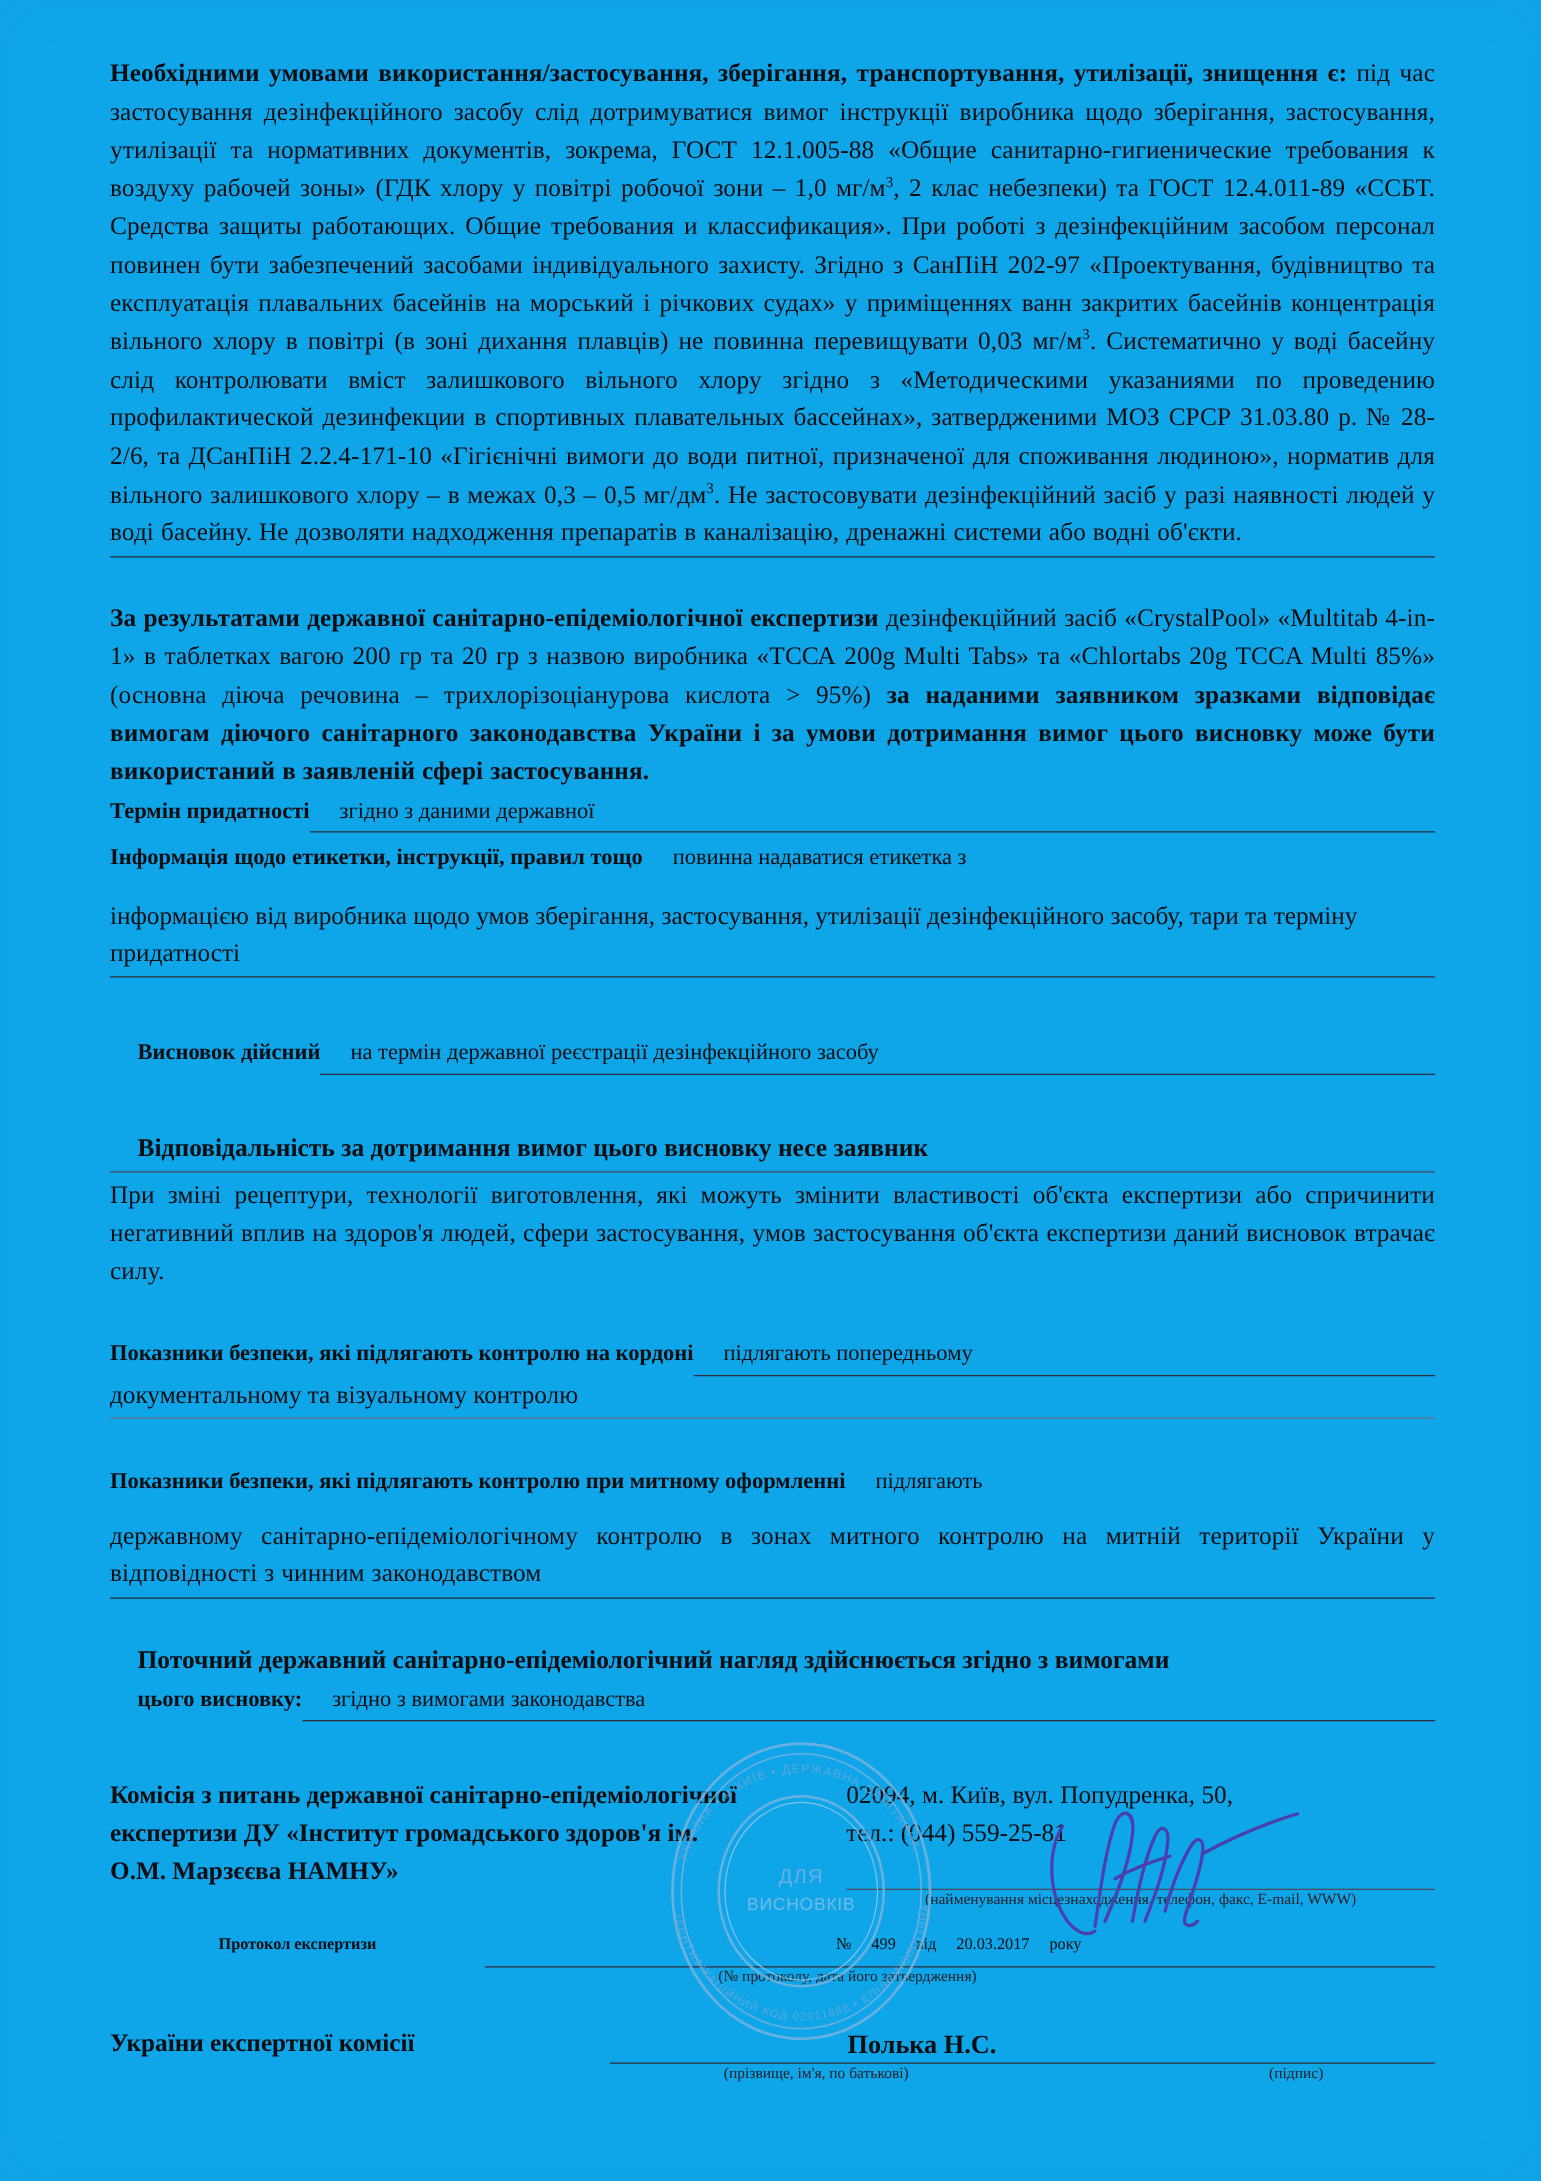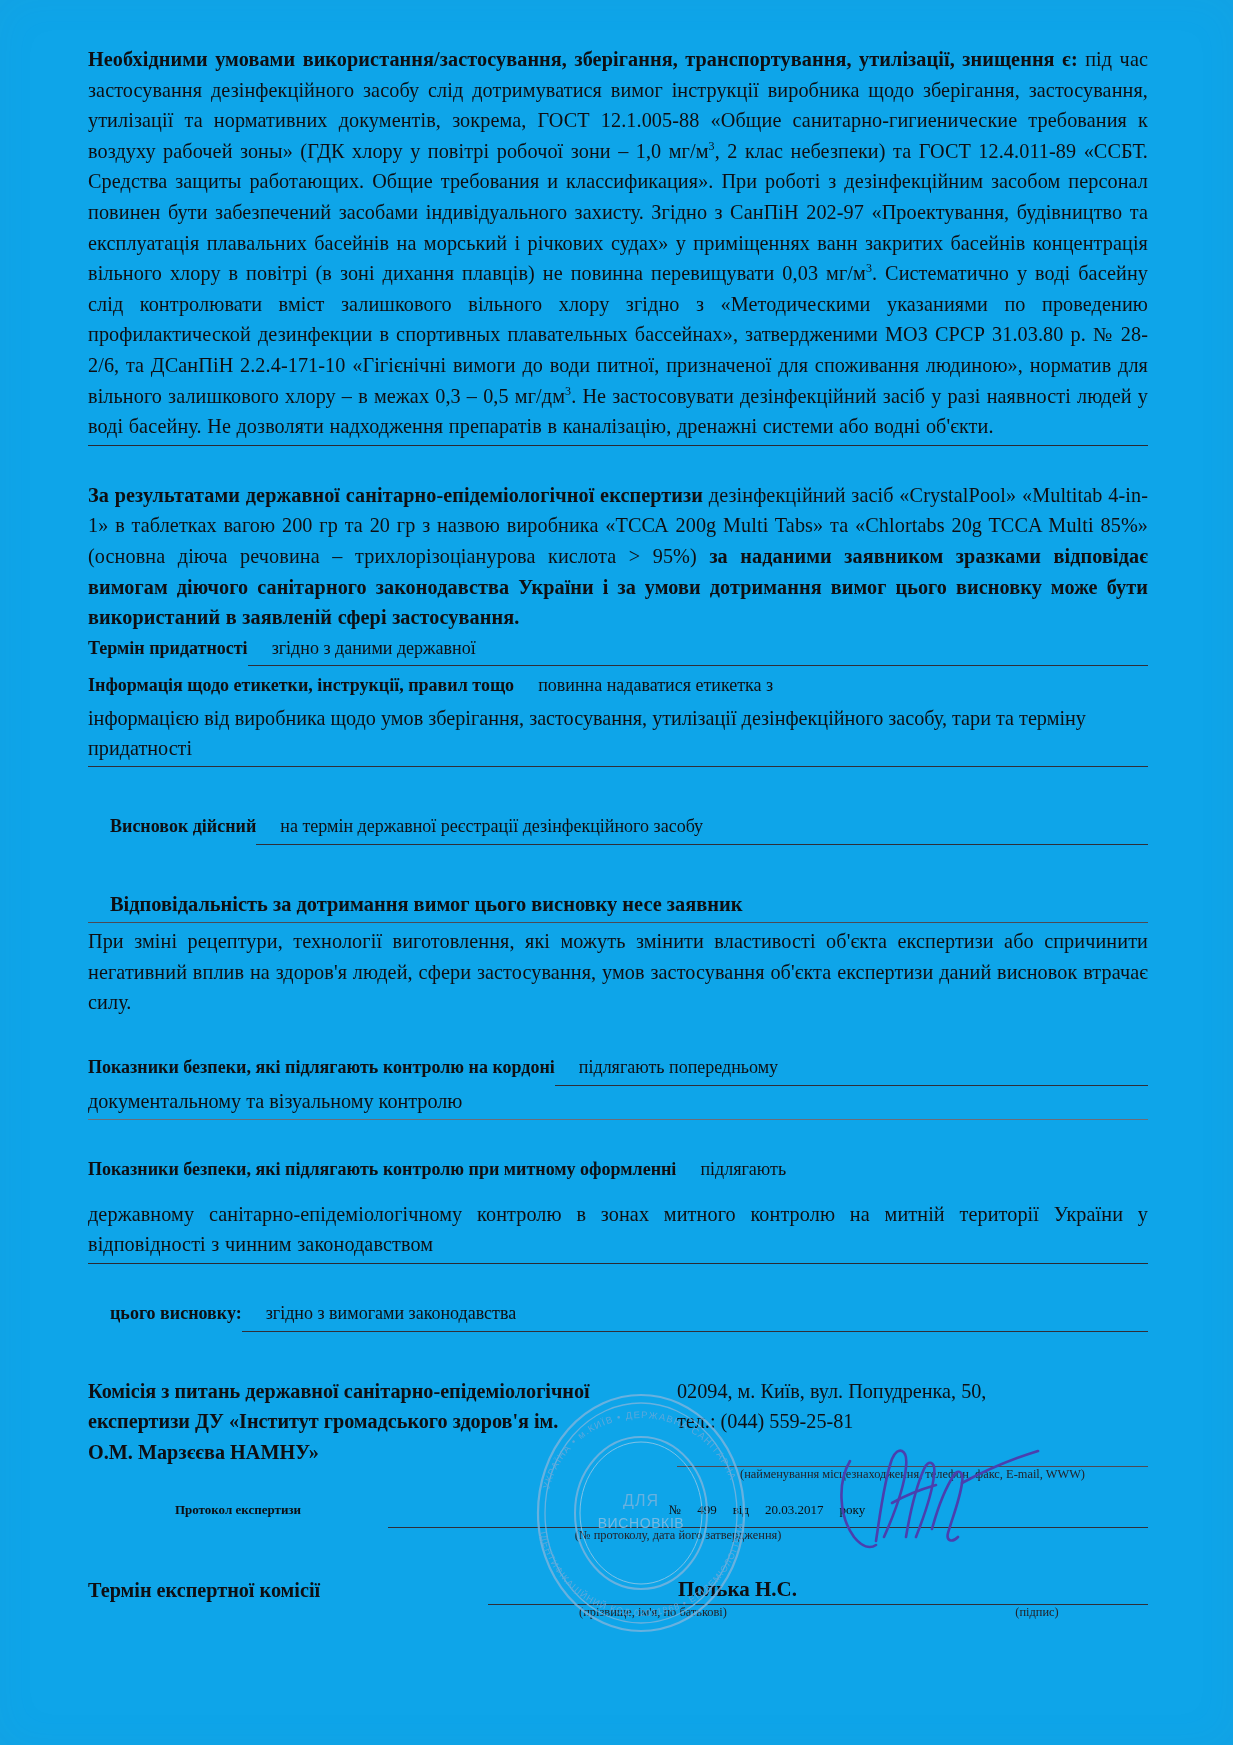--- a/index.html
+++ b/index.html
@@ -66,20 +66,21 @@
     flex: 1 1 auto;
     padding-left: 24px;
     border-bottom: 1.3px solid #2f2f39;
     padding-bottom: 2px;
   }
   .valline {
     border-bottom: 1.3px solid #2f2f39;
     padding-bottom: 2px;
     font-size: 20.2px;
     line-height: 30.6px;
+    margin-top: 15px;
   }
   .nolinetext {
     font-size: 20.2px;
     line-height: 30.6px;
   }
 
   .indent-block { padding-left: 22px; }
 
   .headline {
     font-weight: 700;
@@ -254,20 +255,21 @@
     <div class="fieldrow">
       <span class="lbl">Показники безпеки, які підлягають контролю при митному оформленні</span>
       <span class="val" style="border-bottom:none;">підлягають</span>
     </div>
     <p class="para" style="margin-top:12px;">державному санітарно-епідеміологічному контролю в зонах митного контролю на митній території України у відповідності з чинним законодавством</p>
     <div class="rule"></div>
 
     <div class="gap-l"></div>
 
     <div class="indent-block">
+      <div class="headline">Поточний державний санітарно-епідеміологічний нагляд здійснюється згідно з вимогами</div>
       <div class="fieldrow">
         <span class="lbl">цього висновку:</span>
         <span class="val">згідно з вимогами законодавства</span>
       </div>
     </div>
 
     <div class="gap-xl"></div>
 
     <div class="footer-grid">
       <div class="footer-left">
@@ -293,21 +295,21 @@
       </span>
     </div>
     <div class="cap-under">
       <div style="width:300px;flex:0 0 auto;"></div>
       <div class="caption" style="flex:1 1 auto;text-align:center;padding-right:180px;">(№ протоколу, дата його затвердження)</div>
     </div>
 
     <div class="gap-m"></div>
 
     <div class="sigrow">
-      <div class="role">Термін експертної комісії</div>
+      <div class="role">України експертної комісії</div>
       <div class="namearea">
         <span class="name">Полька Н.С.</span>
       </div>
     </div>
     <div class="cap-under">
       <div style="width:400px;flex:0 0 auto;"></div>
       <div class="caption" style="width:330px;text-align:center;">(прізвище, ім'я, по батькові)</div>
       <div class="caption" style="flex:1 1 auto;text-align:center;padding-left:108px;">(підпис)</div>
     </div>
 

